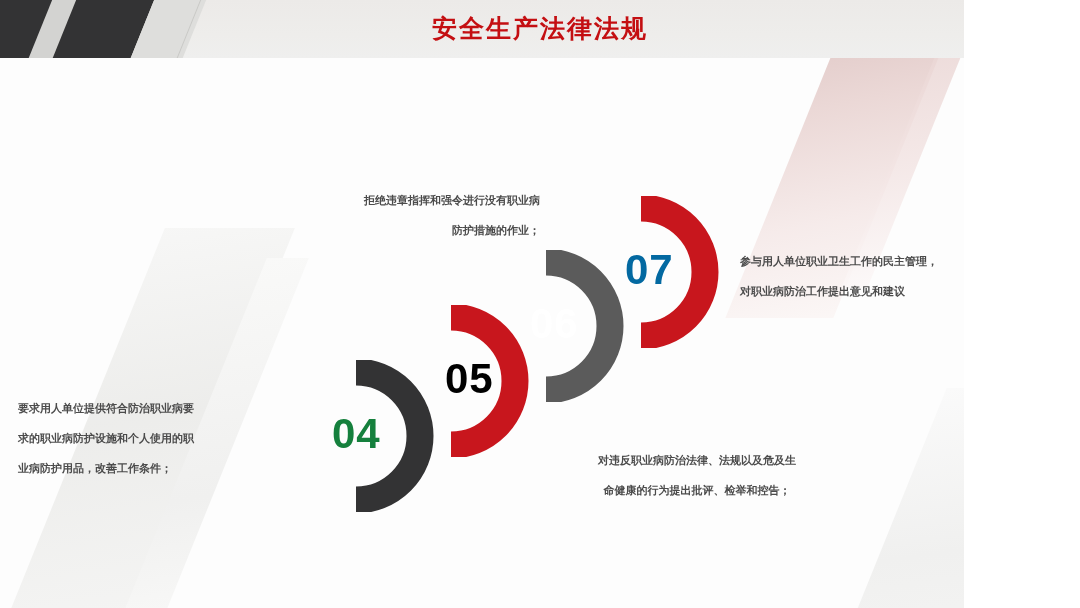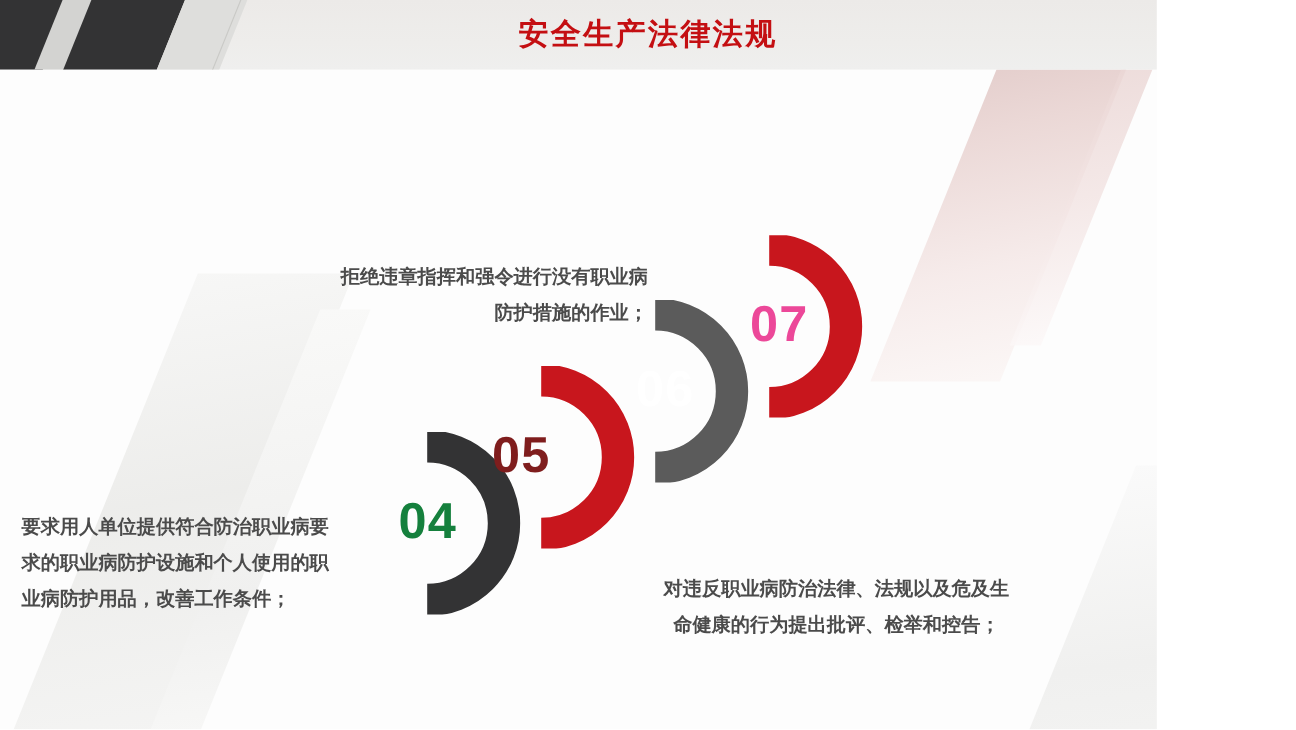--- a/index.html
+++ b/index.html
@@ -193,27 +193,26 @@
     font-size: 42px;
     font-weight: bold;
     letter-spacing: 1px;
     z-index: 5;
     white-space: nowrap;
   }
 
   
   .caption {
     position: absolute;
-    font-size: 16px;
+    font-size: 11px;
     font-weight: bold;
     line-height: 30px;
     color: #4b4b4b;
     z-index: 5;
     white-space: pre-line;
-    margin-top: 32px;
   }
   .cap-right { text-align: right; }
   .cap-left  { text-align: left; }
 </style>
 </head>
 <body>
 
 <div id="slide">
 
   <div class="bg-layer">
@@ -261,28 +260,30 @@
     </div>
 
     <div class="ring" style="left:627px; top:196px;">
       <svg width="92" height="152" viewBox="0 0 92 152">
         <path d="M 14 12 A 64 64 0 0 1 14 140" fill="none" stroke="#c8161d" stroke-width="27" stroke-linecap="butt"></path>
       </svg>
     </div>
   </div>
 
   <div class="num" style="left:332px; top:410px; color:#15803d;">04</div>
-  <div class="num" style="left:410px; top:355px; color:#7f1d1d;">05</div>
+  <div class="num" style="left:445px; top:355px; color:#000000;">05</div>
   <div class="num" style="left:530px; top:300px; color:#ffffff;">06</div>
-  <div class="num" style="left:625px; top:246px; color:#ec4899;">07</div>
+  <div class="num" style="left:625px; top:246px; color:#0369a1;">07</div>
 
   <div class="caption cap-left" style="left:18px; top:393px; width:300px;">要求用人单位提供符合防治职业病要
 求的职业病防护设施和个人使用的职
 业病防护用品，改善工作条件；</div>
 
   <div class="caption cap-right" style="left:200px; top:185px; width:340px;">拒绝违章指挥和强令进行没有职业病
 防护措施的作业；</div>
 
   <div class="caption cap-left" style="left:512px; top:445px; width:370px;text-align:center;">对违反职业病防治法律、法规以及危及生
 命健康的行为提出批评、检举和控告；</div>
 
+  <div class="caption cap-left" style="left:740px; top:246px; width:330px;">参与用人单位职业卫生工作的民主管理，
+对职业病防治工作提出意见和建议</div>
 
 </div>
 
 </body></html>

